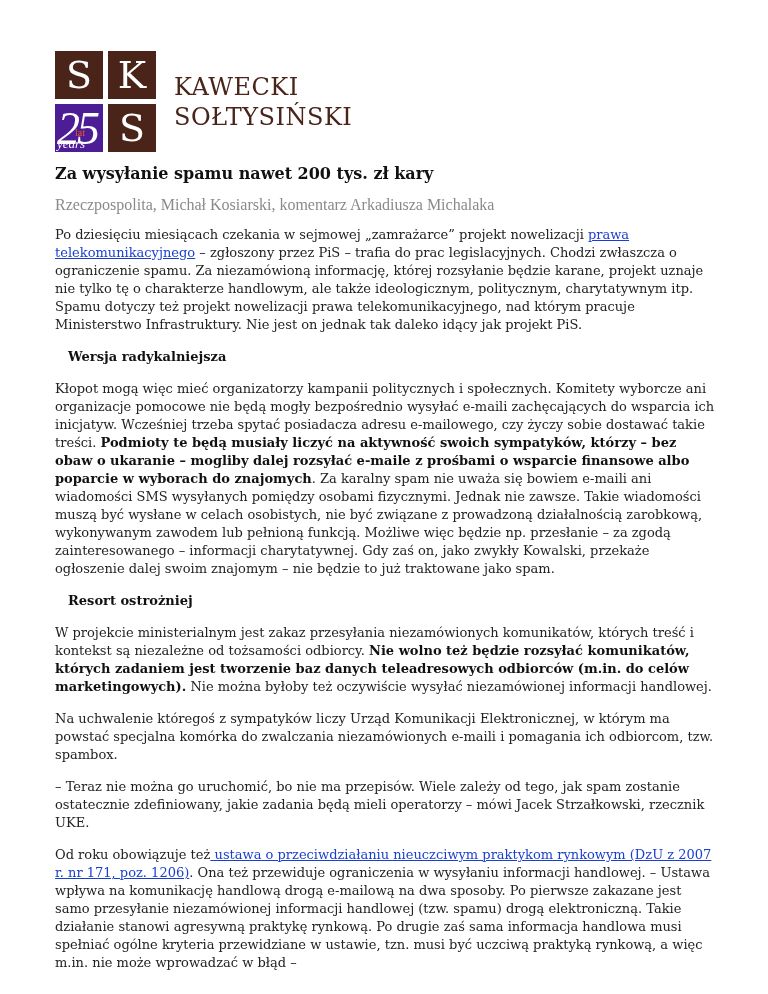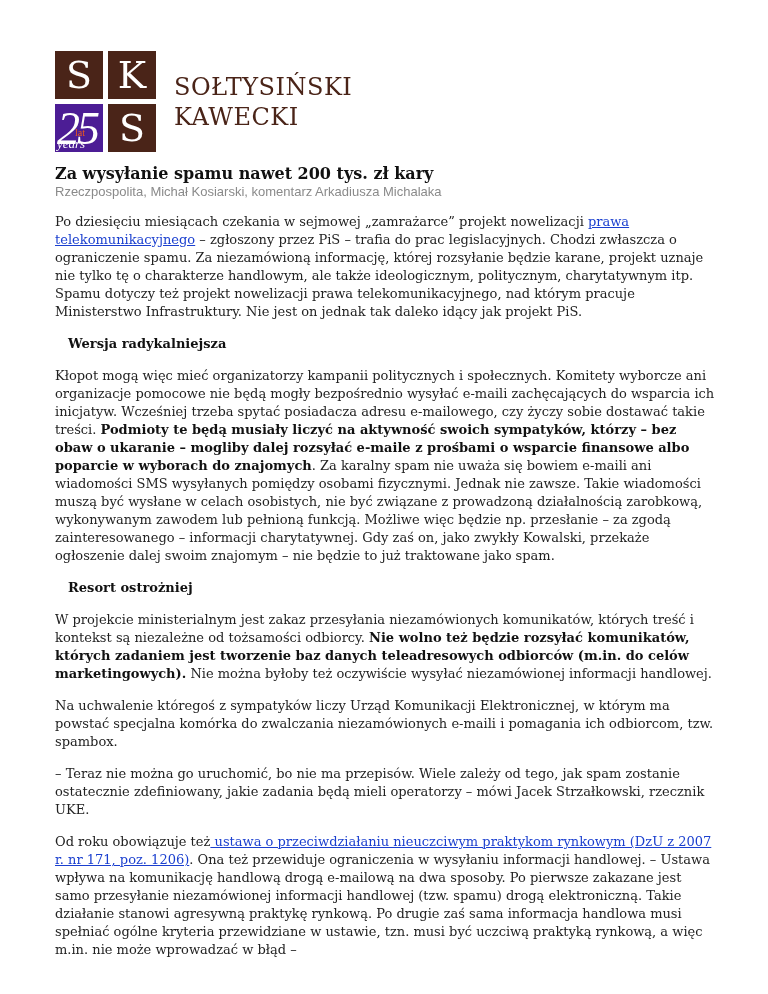--- a/index.html
+++ b/index.html
@@ -14,21 +14,21 @@
   .tile.orange { background: #4c1d95; position: relative; overflow: hidden; }
   .tile .big25 { font-family: "Liberation Serif", serif; font-size: 46px; color: #ffffff; line-height: 1;
     position: absolute; left: 2px; top: 2px; letter-spacing: -3px; font-style: italic; }
   .tile .lat { position: absolute; left: 20px; top: 24px; font-size: 10px; color: #ee5a1c;
     font-family: "Liberation Serif", serif; background: transparent; }
   .tile .years { position: absolute; left: 2px; bottom: 2px; font-size: 13px; color: #ffffff;
     font-family: "Liberation Serif", serif; font-style: italic; }
   .logo-text { margin-left: 18px; color: #4a2418; font-family: "DejaVu Serif", serif;
     font-size: 24px; line-height: 30px; letter-spacing: 0.5px; }
   h1 { font-family: "DejaVu Serif", serif; font-weight: bold; font-size: 16px; margin: 10px 0 0 0; line-height: 22px; color: #111; }
-  .source { font-family: Liberation Sans, sans-serif; font-size: 13px; color: #8a8a8a; margin-top: 0; line-height: 14px; }
+  .source { font-family: Liberation Serif, serif; font-size: 16px; color: #8a8a8a; margin-top: 13px; line-height: 14px; }
   .lead { font-weight: bold; font-size: 13px; line-height: 18px; margin-top: 16px; color: #111; }
   p { margin: 14px 0 0 0; font-size: 13px; line-height: 18px; color: #222; }
   h2 { font-size: 13px; line-height: 18px; font-weight: bold; margin: 14px 0 0 13px; color: #111; }
   a { color: #1a3fcf; text-decoration: underline; }
   b { color: #111; }
 </style>
 </head>
 <body>
 
 <div class="page">
@@ -38,22 +38,22 @@
       <div class="tile">S</div>
       <div class="tile">K</div>
       <div class="tile orange">
         <span class="big25">25</span>
         <span class="lat">lat</span>
         <span class="years">years</span>
       </div>
       <div class="tile">S</div>
     </div>
     <div class="logo-text">
+      <div>KAWECKI</div>
       <div>SOŁTYSIŃSKI</div>
-      <div>KAWECKI</div>
     </div>
   </div>
 
   <h1>Za wysyłanie spamu nawet 200 tys. zł kary</h1>
   <div class="source">Rzeczpospolita, Michał Kosiarski, komentarz Arkadiusza Michalaka</div>
 
   <p><span>Po dziesięciu miesiącach czekania w sejmowej „zamrażarce” projekt nowelizacji </span><a href="#">prawa telekomunikacyjnego</a><span> – zgłoszony przez PiS – trafia do prac legislacyjnych. Chodzi zwłaszcza o ograniczenie spamu. Za niezamówioną informację, której rozsyłanie będzie karane, projekt uznaje nie tylko tę o charakterze handlowym, ale także ideologicznym, politycznym, charytatywnym itp. Spamu dotyczy też projekt nowelizacji prawa telekomunikacyjnego, nad którym pracuje Ministerstwo Infrastruktury. Nie jest on jednak tak daleko idący jak projekt PiS.</span></p>
 
   <h2>Wersja radykalniejsza</h2>
 

